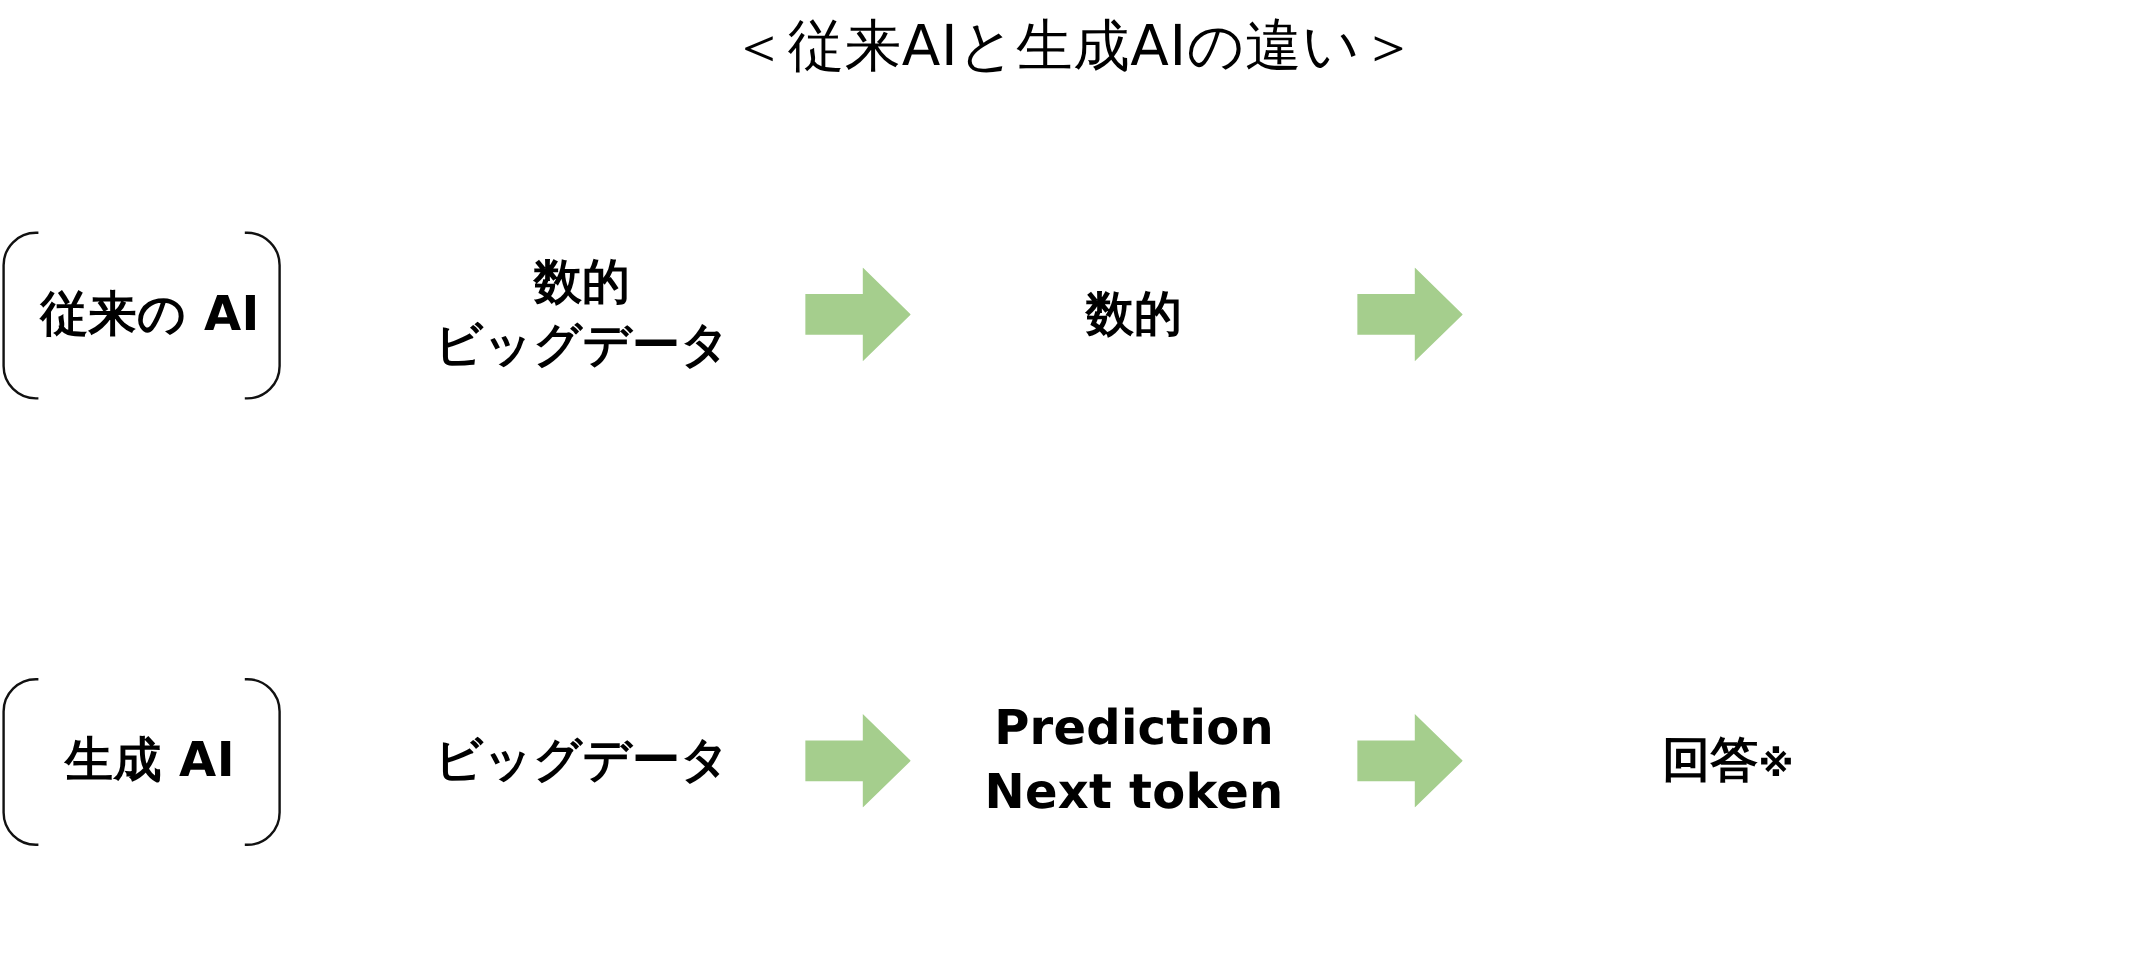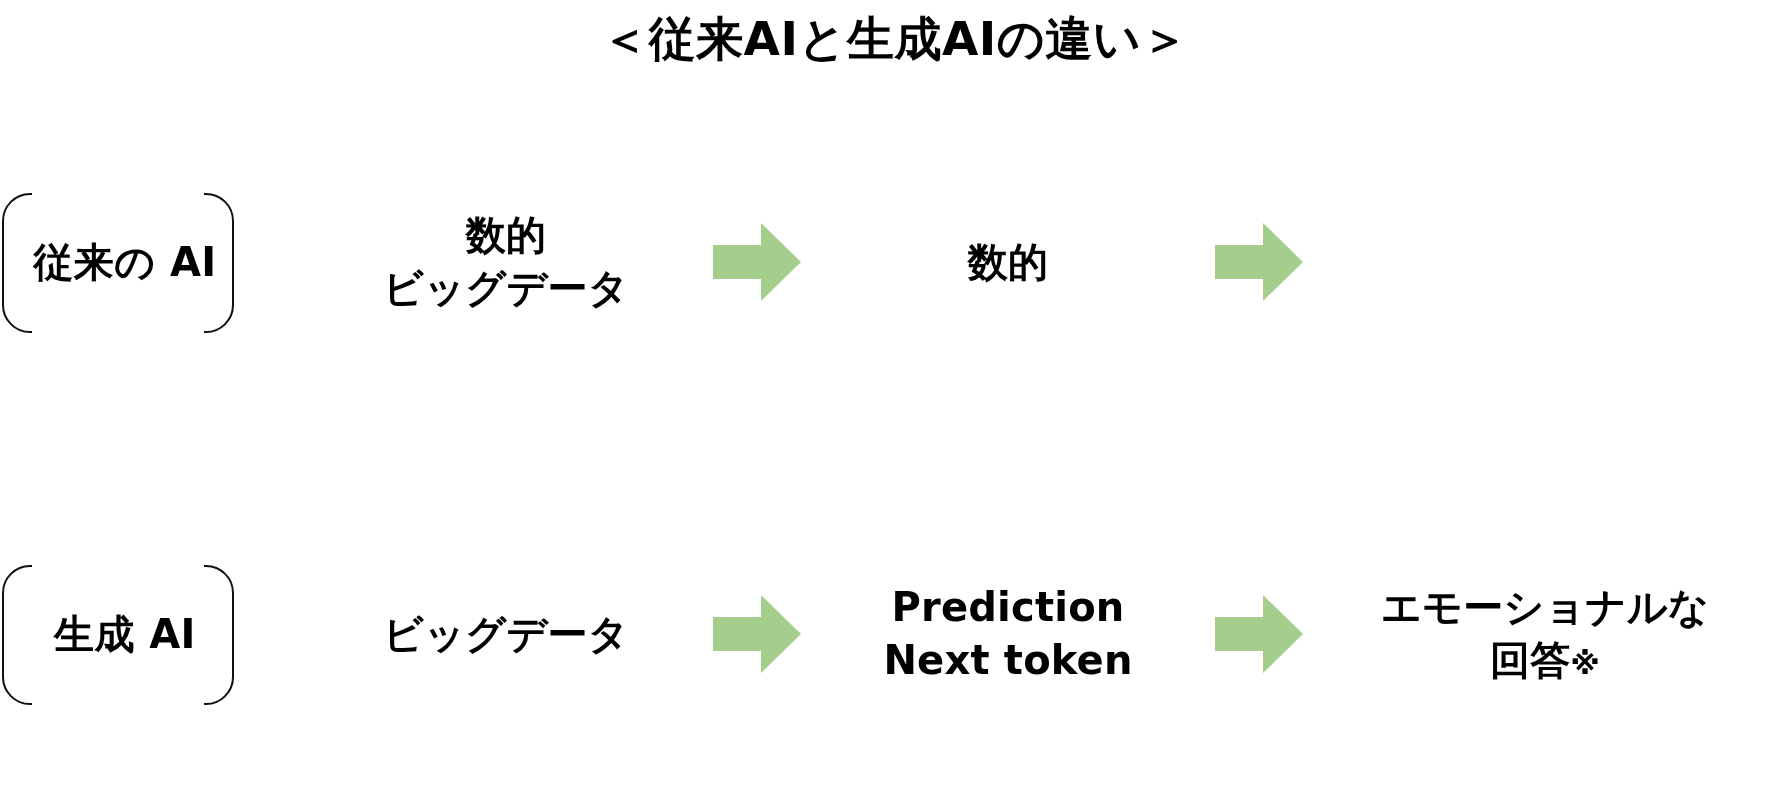--- a/index.html
+++ b/index.html
@@ -22,35 +22,34 @@
   }
 
   
   .title {
     position: absolute;
     top: 10px;
     left: 0;
     width: 1790px;
     text-align: center;
     font-size: 47px;
-    font-weight: 700;
+    font-weight: 400;
     letter-spacing: 0.01em;
     line-height: 1.25;
     white-space: nowrap;
   }
 
   
   .row {
     position: absolute;
     left: 0;
     width: 1474px;
     height: 160px;
     display: flex;
     align-items: center;
-    gap: 21px;
   }
   .row-top    { top: 182px; }
   .row-bottom { top: 554px; }
 
   
   .bracket-cell {
     position: relative;
     width: 250px;
     height: 155px;
     flex: 0 0 250px;
@@ -197,19 +196,18 @@
       <span class="line">Next token</span>
     </div>
 
     <div class="arrow-cell">
       <svg class="arrow" viewBox="0 0 88 78">
         <polygon points="0,22 48,22 48,0 88,39 48,78 48,56 0,56" fill="#a5ce8d"></polygon>
       </svg>
     </div>
 
     <div class="stage stage-3 stage-3-wide">
-      <span class="line">エモーショナルな</span>
       <span class="line"><span>回答</span><span class="sup-mark">※</span></span>
     </div>
 
   </div>
 
 </div>
 
 </body></html>

